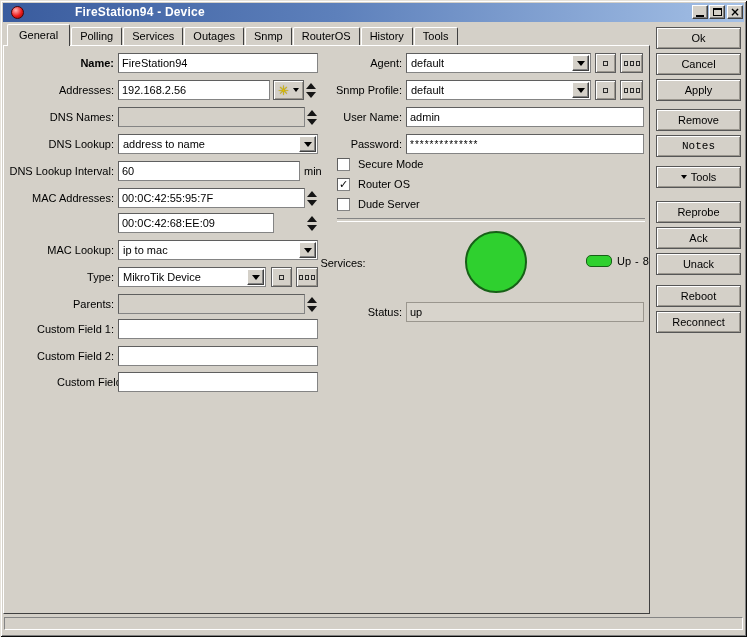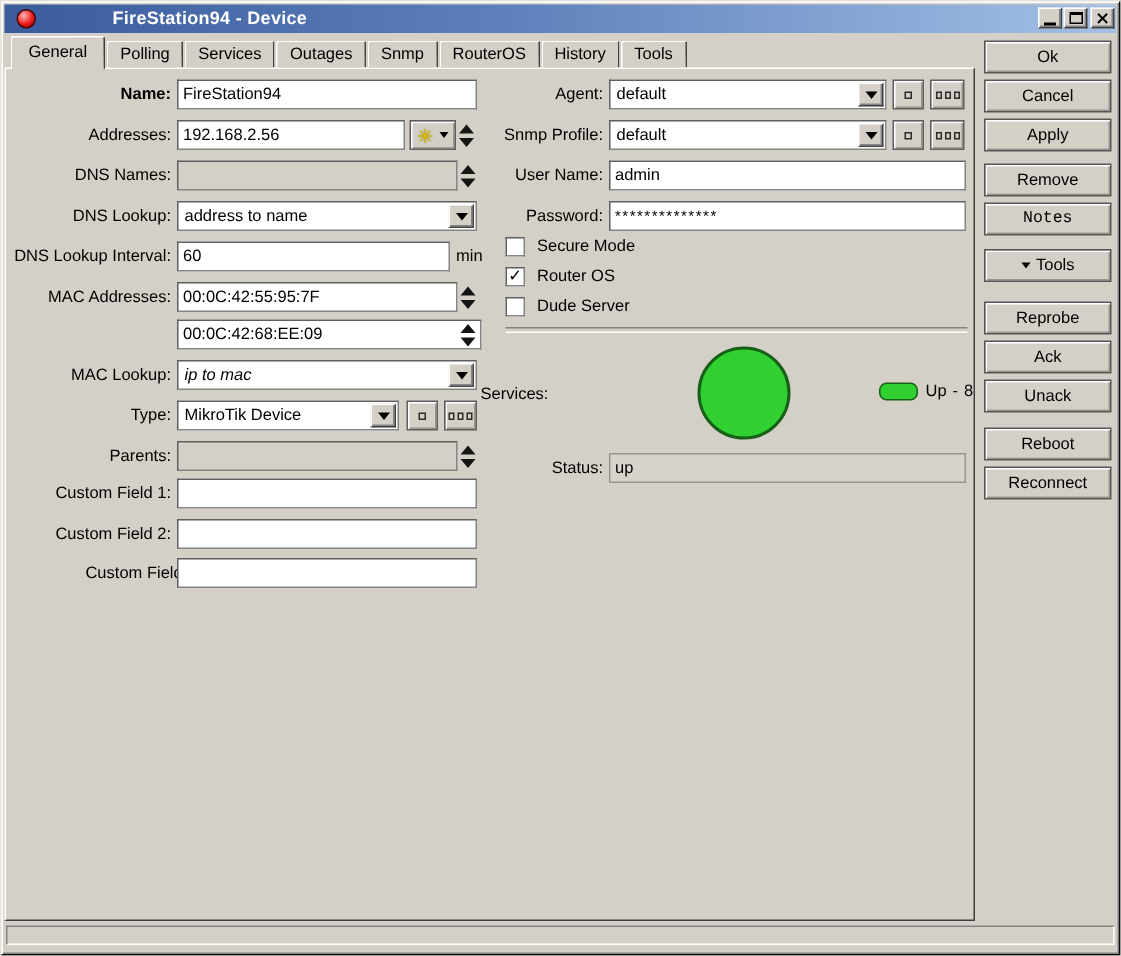--- a/index.html
+++ b/index.html
@@ -157,28 +157,28 @@
   <span class="lbl l-col" style="top:161px;">DNS Lookup Interval:</span>
   <input class="tbox" style="left: 118px; top: 161px; width: 182px;" value="60">
   <span class="lbl" style="left:304px;top:161px;width:30px;text-align:left;">min</span>
 
   <span class="lbl l-col" style="top:188px;">MAC Addresses:</span>
   <input class="tbox" style="left: 118px; top: 188px; width: 187px;" value="00:0C:42:55:95:7F">
   <div class="spin" style="left:305px;top:188px;">
     <span class="up"></span>
     <span class="down"></span>
   </div>
-  <input class="tbox" style="left: 118px; top: 213px; width: 203px;" value="00:0C:42:68:EE:09">
+  <input class="tbox" style="left: 118px; top: 213px; width: 156px;" value="00:0C:42:68:EE:09">
   <div class="spin" style="left:305px;top:213px;">
     <span class="up"></span>
     <span class="down"></span>
   </div>
 
   <span class="lbl l-col" style="top:240px;">MAC Lookup:</span>
-  <div class="combo" style="left:118px;top:240px;width:200px;font-style:italic;">
+  <div class="combo" style="left:118px;top:240px;width:200px;">
     <span class="txt">ip to mac</span>
     <span class="arrow-btn">
         <span class="tri-down"></span>
       </span>
   </div>
 
   <span class="lbl l-col" style="top:267px;">Type:</span>
   <div class="combo" style="left:118px;top:267px;width:148px;">
     <span class="txt">MikroTik Device</span>
     <span class="arrow-btn">

